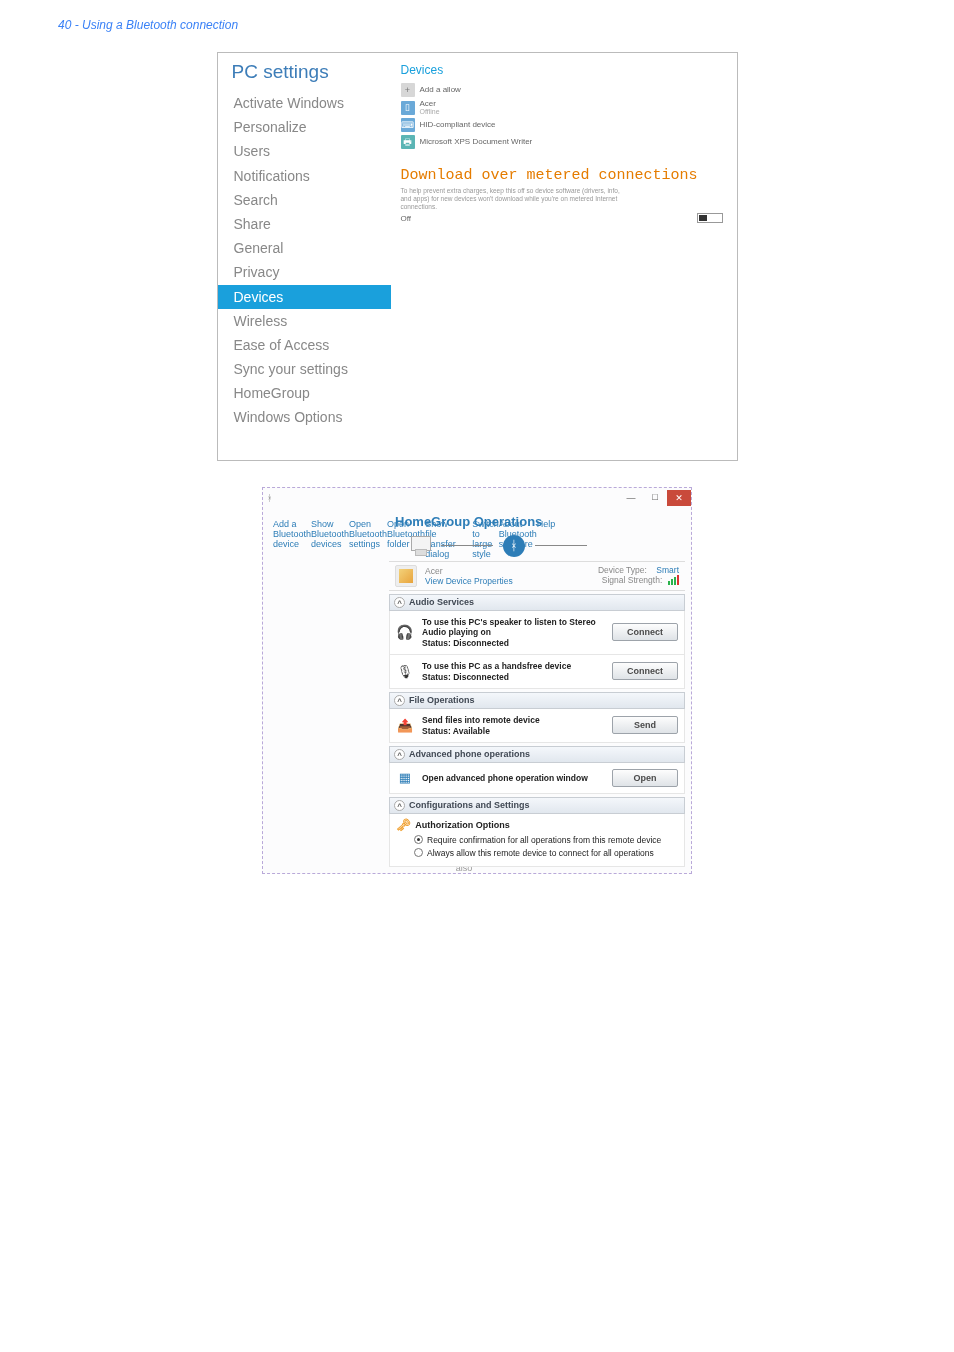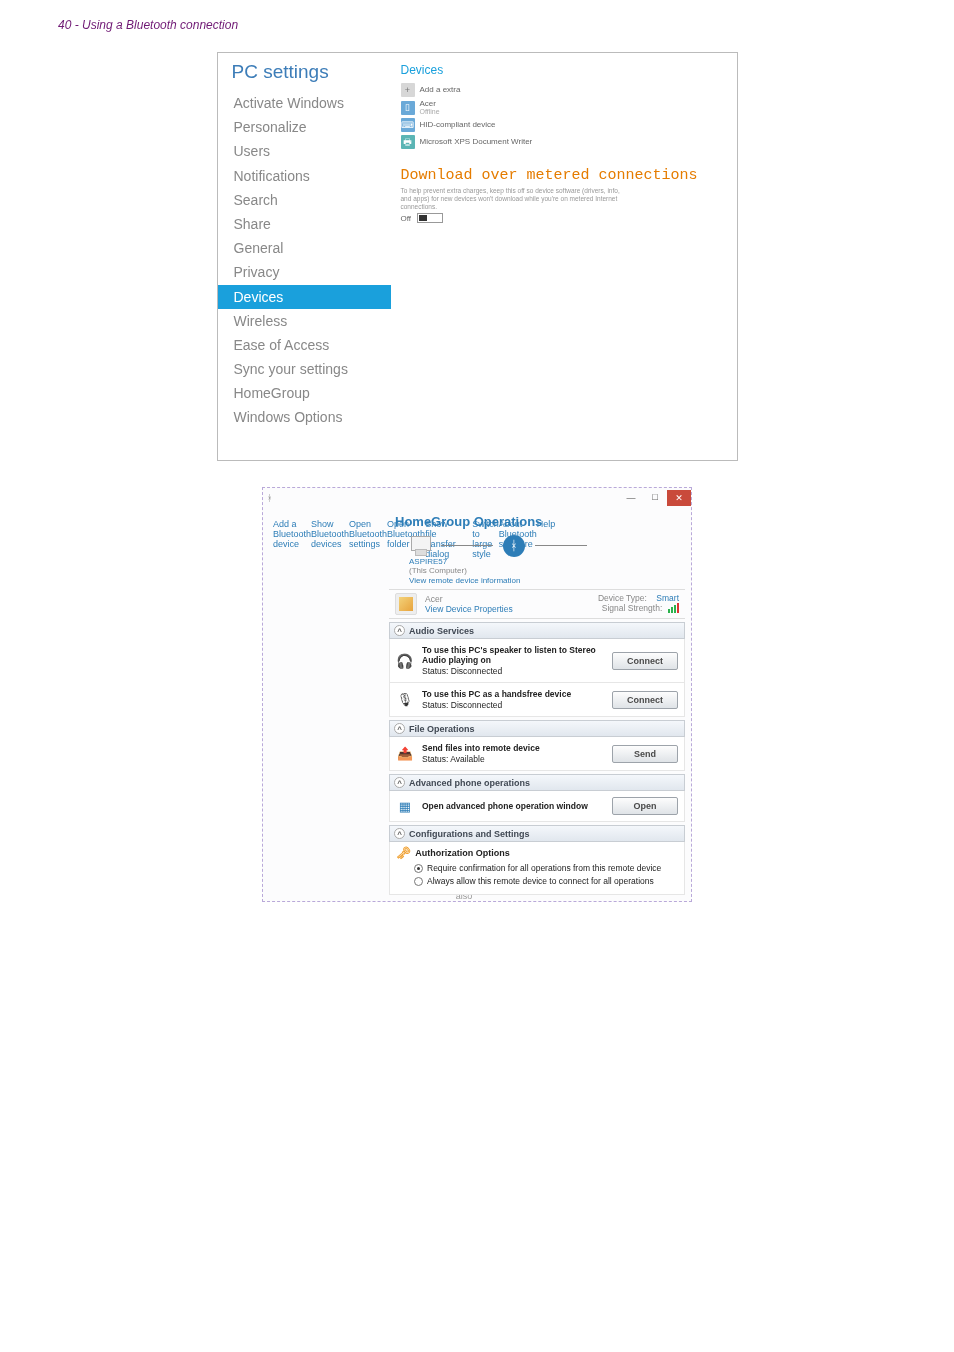--- a/index.html
+++ b/index.html
@@ -7,21 +7,21 @@
   body {
     width: 954px;
     background: #fff;
     font-family: Arial, Helvetica, sans-serif;
     color: #333;
   }
   .page { padding: 18px 58px 40px 58px; }
   .header-line {
     font-size: 12px;
     font-style: italic;
-    color: #701a75;
+    color: #3b82f6;
     margin-bottom: 20px;
   }
   .body-para {
     font-size: 20.5px;
     line-height: 1.35;
     color: #555;
     text-align: justify;
     margin: 6px 48px 18px 48px;
   }
   .body-para b { color: #333; font-weight: bold; }
@@ -92,21 +92,21 @@
     margin-top: 18px;
     margin-bottom: 3px;
     font-family: Liberation Mono, monospace;
   }
   .dl-desc {
     font-size: 6.5px;
     color: #999;
     line-height: 1.2;
     max-width: 230px;
   }
-  .toggle-row { display:flex; align-items:center; margin-top:3px; gap:6px;}
+  .toggle-row { display:flex; align-items:center; margin-top:3px; gap:6px;justify-content:space-between;}
   .toggle-lbl { font-size:8px; color:#666; }
   .toggle-sw { width:26px; height:10px; border:1px solid #999; position:relative; background:#fff;}
   .toggle-sw:before { content:""; position:absolute; left:1px; top:1px; width:8px; height:6px; background:#333;}
 
   
   .shot2 {
     width: 430px;
     border: 1px dashed #b9a9d9;
     margin: 0 auto;
     background: #fcfcfd;
@@ -207,21 +207,21 @@
     border:1px solid #e6e6e6; border-top:none;
     padding:6px; gap:8px;
     background:#fff;
   }
   .svc-icon { width:18px; height:18px; flex-shrink:0; display:flex;align-items:center;justify-content:center;}
   .svc-icon.headphones{ color:#333; font-size:14px;}
   .svc-icon.handsfree{ color:#333; font-size:13px;}
   .svc-icon.sendfile{ color:#2a9d3a; font-size:13px;}
   .svc-icon.phone{ color:#2d7db7; font-size:13px;}
   .svc-text { flex:1; font-size:8.5px; color:#222; font-weight:bold;}
-  .svc-text .st { display:block; font-weight:normal; margin-top:1px;}
+  .svc-text .st { display:block; font-weight:bold; margin-top:1px;}
   .pill-btn {
     min-width:66px; text-align:center;
     font-size:9px; font-weight:bold; color:#4a4a4a;
     padding:3px 10px;
     border:1px solid #9da3aa;
     background:linear-gradient(#fdfdfd,#dfe3e7);
     border-radius:2px;
   }
   .auth-block {
     border:1px solid #e6e6e6; border-top:none;
@@ -257,21 +257,21 @@
       <div class="shot1-item">Wireless</div>
       <div class="shot1-item">Ease of Access</div>
       <div class="shot1-item">Sync your settings</div>
       <div class="shot1-item">HomeGroup</div>
       <div class="shot1-item">Windows Options</div>
     </div>
     <div class="shot1-right">
       <div class="devices-title">Devices</div>
       <div class="dev-row">
         <div class="dev-icon gray">+</div>
-        <div class="dev-txt">Add a extra</div>
+        <div class="dev-txt">Add a allow</div>
       </div>
       <div class="dev-row">
         <div class="dev-icon">▯</div>
         <div class="dev-txt">
           <span>Acer</span>
           <span class="sub">Offline</span>
         </div>
       </div>
       <div class="dev-row">
         <div class="dev-icon">⌨</div>
@@ -315,25 +315,20 @@
 
       <div class="shot2-right">
         <div class="bops-title">HomeGroup Operations</div>
 
         <div class="top-diagram">
           <div class="pc-icon"></div>
           <div class="conn-line"></div>
           <div class="bt-badge">ᚼ</div>
           <div class="conn-line"></div>
         </div>
-        <div class="diagram-labels">
-          <span>ASPIRE57</span><br>
-          <span class="g">(This Computer)</span><br>
-          <a style="color:#2d7db7;">View remote device information</a>
-        </div>
 
         <div class="dev-summary">
           <div class="ds-icon"></div>
           <div class="ds-text">
             <span>Acer</span><br>
             <a>View Device Properties</a>
           </div>
           <div class="ds-right">
             <span>Device Type:</span>
             &nbsp;&nbsp;&nbsp;<span class="v">Smart</span><br>

